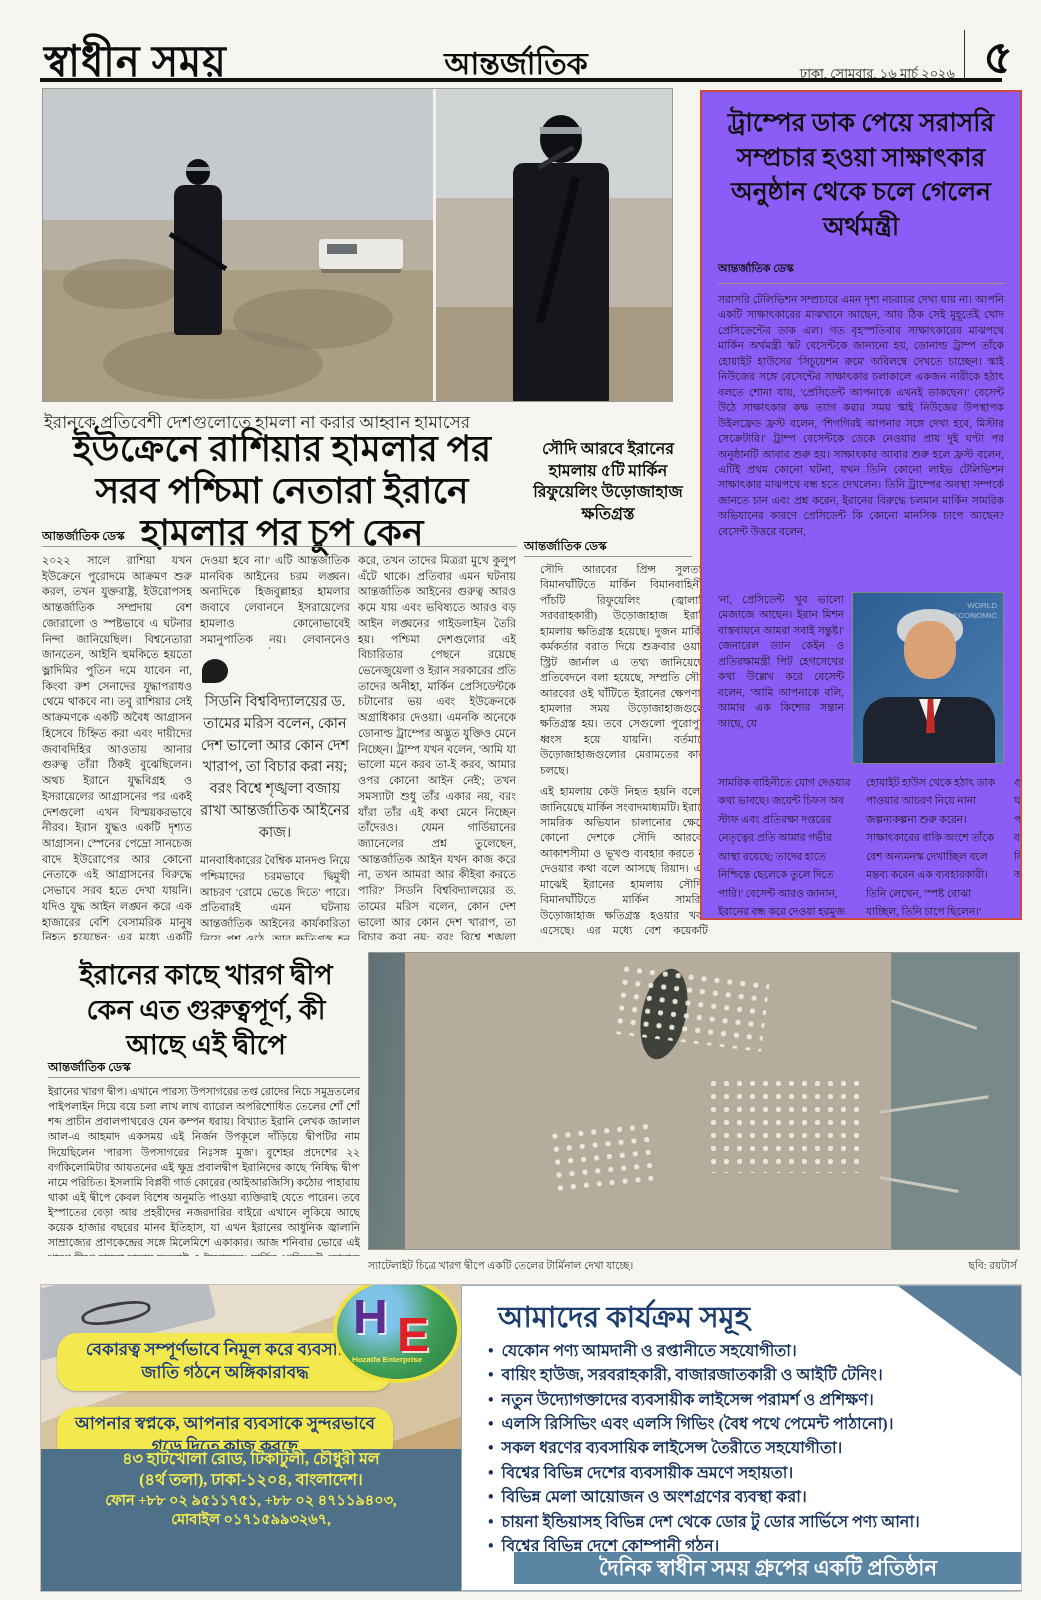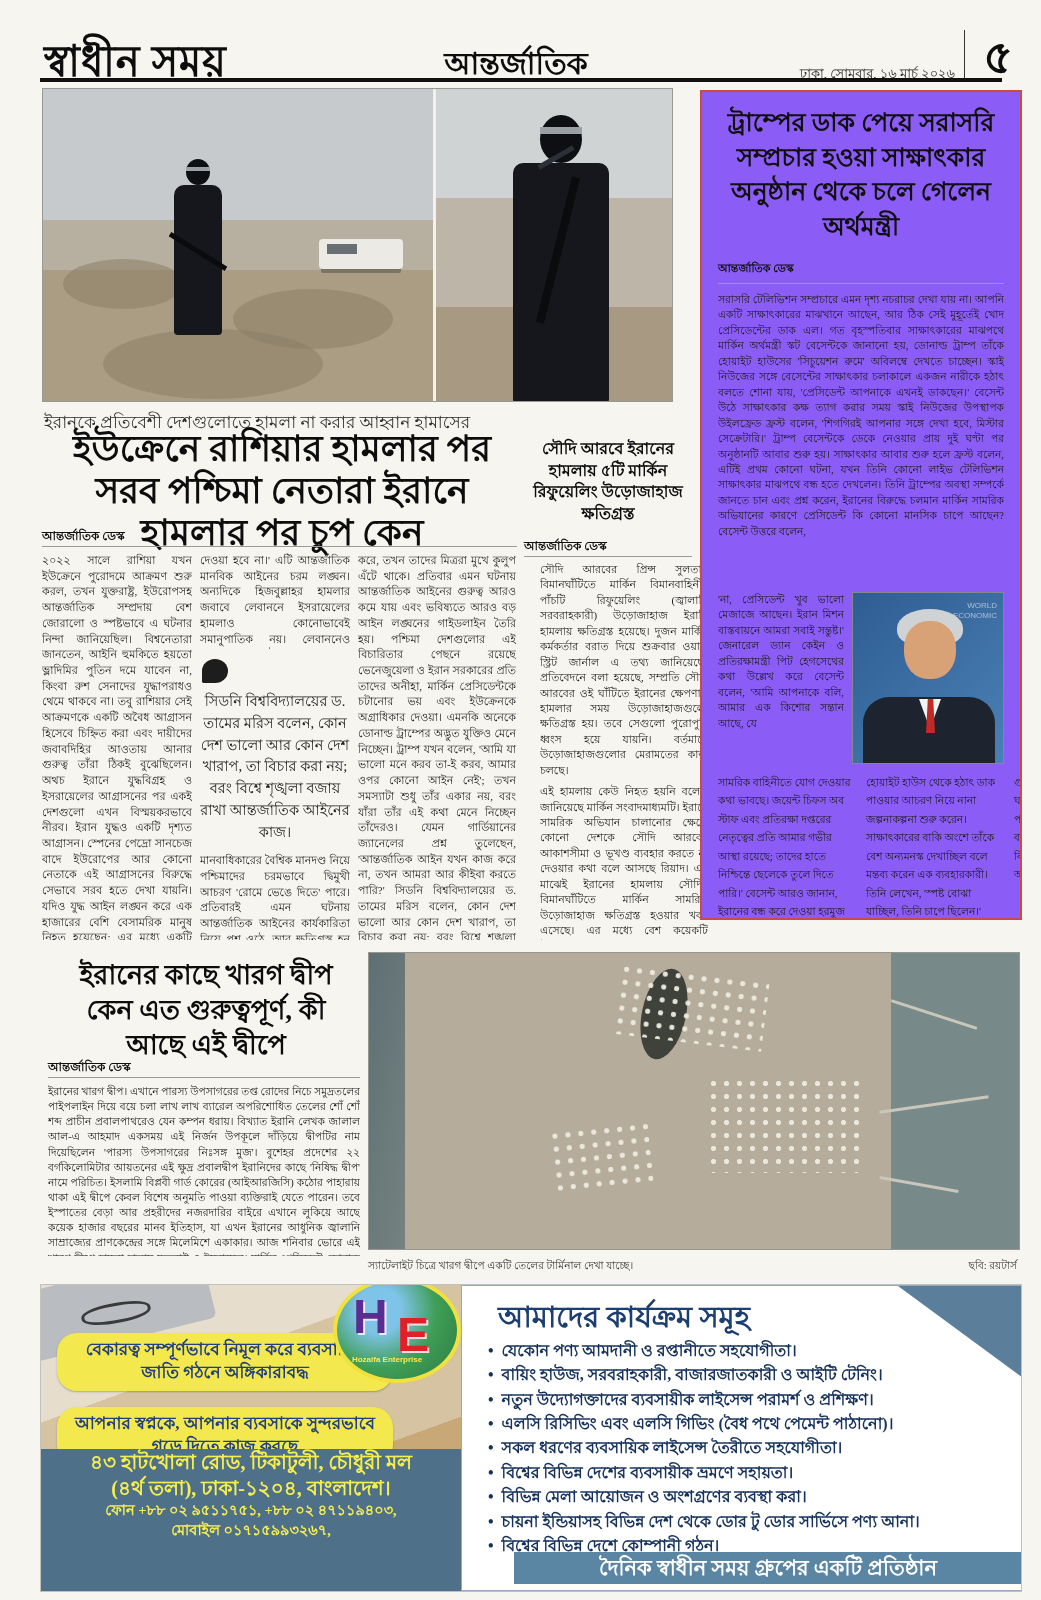--- a/index.html
+++ b/index.html
@@ -108,21 +108,21 @@
         border-radius:45%;transform:rotate(-10deg);background:transparent;}
   .banner{position:absolute;left:16px;width:336px;background:#f3e94f;border-radius:20px;
         color:#23407e;font-weight:800;font-size:17px;text-align:center;line-height:1.35;
         padding:6px 10px;box-shadow:0 1px 2px rgba(0,0,0,.25);}
   .banner1{top:48px;}
   .banner2{top:122px;}
   .ad-slate{position:absolute;left:0;top:164px;width:420px;height:144px;background:#4f7089;
         text-align:center;color:#f7ef4e;}
   .ad-company{font-size:33px;font-weight:800;margin-top:6px;letter-spacing:1px;
         text-shadow:1px 1px 0 #21394c;}
-  .ad-addr{font-size:20px;line-height:1.3;font-weight:700;}
+  .ad-addr{font-size:16px;line-height:1.3;font-weight:700;}
   .ad-phone{font-size:14.5px;line-height:1.35;font-weight:700;}
   .he-logo{position:absolute;left:292px;top:-8px;width:128px;height:106px;border-radius:50%;
         border:4px solid #f0e13c;z-index:3;overflow:hidden;
         background:radial-gradient(circle at 35% 30%,#7ec3e8 0 22%,#3f9e55 55%,#2c7a44 100%);}
   .he-h{position:absolute;left:16px;top:8px;font-family:"Liberation Sans",sans-serif;
         font-size:48px;font-weight:900;color:#5b2d91;text-shadow:2px 2px 0 #e9e9f2;}
   .he-e{position:absolute;left:60px;top:26px;font-family:"Liberation Sans",sans-serif;
         font-size:48px;font-weight:900;color:#e01f26;text-shadow:2px 2px 0 #f3dede;}
   .he-sub{position:absolute;left:12px;top:74px;width:76px;font-family:"Liberation Sans",sans-serif;
         font-size:8px;color:#ffe84d;text-align:center;line-height:1.15;font-weight:700;}

